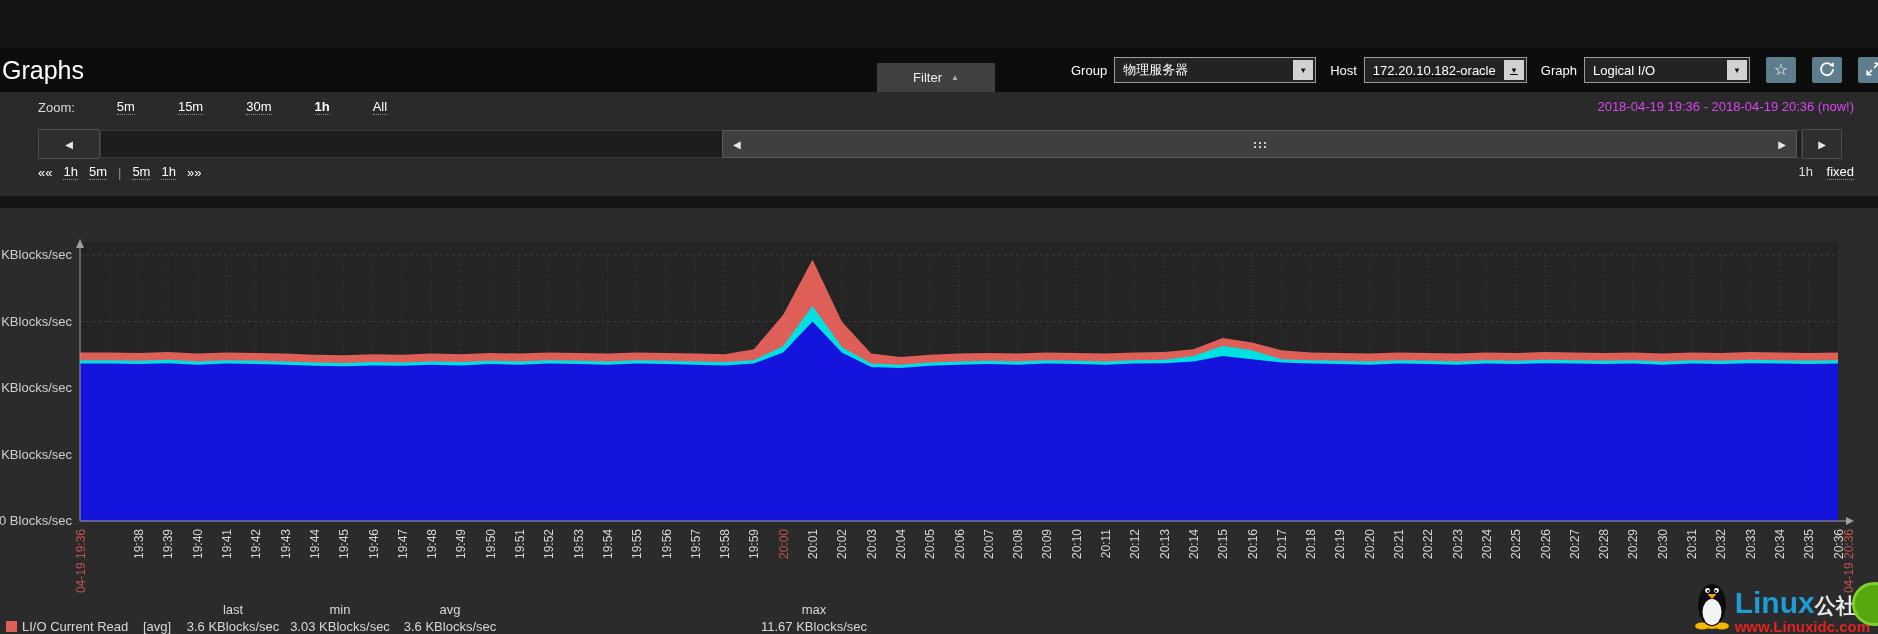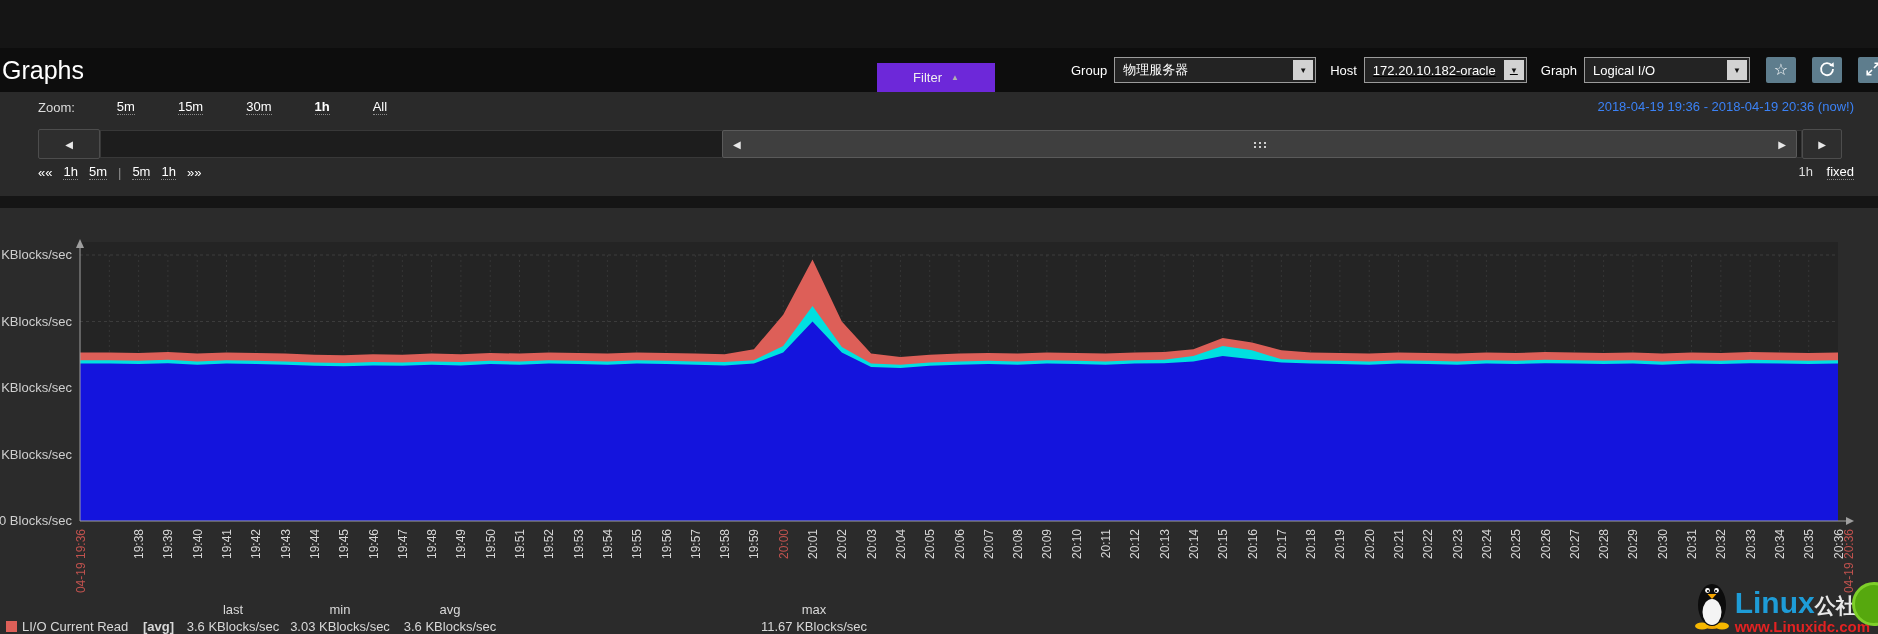--- a/index.html
+++ b/index.html
@@ -13,28 +13,28 @@
   .top-header{position:absolute;top:0;left:0;width:1878px;height:48px;background:#0d0d0d;margin-top:48px;}
   .app-title{position:absolute;left:2px;top:8px;font-size:25px;color:#ffffff;font-weight:400;letter-spacing:0;}
   .header-controls{position:absolute;top:9px;right:-10px;display:flex;align-items:center;white-space:nowrap;}
   .hc-label{color:#ffffff;font-size:13px;margin:0 7px 0 14px;}
   .sel{display:inline-flex;align-items:center;justify-content:space-between;height:26px;background:#232323;border:1px solid #9b9b9b;box-sizing:border-box;}
   .sel-group{width:202px;} .sel-host{width:163px;text-decoration:underline;} .sel-graph{width:166px;}
   .sel-text{color:#ffffff;font-size:13px;padding:0 8px;overflow:hidden;}
   .sel-btn{width:20px;height:20px;margin:2px;background:#d2d2d2;color:#111;font-size:8px;display:flex;align-items:center;justify-content:center;flex:0 0 auto;cursor:pointer;}
   .icon-btn{width:30px;height:26px;margin-left:16px;background:#5e7d8d;border:none;border-radius:2px;color:#fff;display:inline-flex;align-items:center;justify-content:center;cursor:pointer;flex:0 0 auto;font-size:16px;line-height:1;}
   
-  .filter-tab{position:absolute;left:877px;top:63px;width:118px;height:29px;background:#6d28d9;color:#efefef;font-size:13px;display:flex;align-items:center;justify-content:center;cursor:pointer;}
+  .filter-tab{position:absolute;left:877px;top:63px;width:118px;height:29px;background:#404040;color:#efefef;font-size:13px;display:flex;align-items:center;justify-content:center;cursor:pointer;}
   .filter-tab .tri{font-size:8px;color:#b0b0b0;margin-left:9px;}
   .filter-panel{position:absolute;left:0;top:92px;width:1878px;height:104px;background:#2a2a2a;}
   .zoom-row{position:absolute;left:38px;top:7px;display:flex;align-items:center;font-size:13px;color:#dcdcdc;gap:32px;}
   .zoom-row .zlabel{margin-right:10px;}
   .lnk{color:#ffffff;text-decoration:none;border-bottom:1px dotted #8b8b8b;cursor:pointer;margin-right:11px;}
   .lnk.active{font-weight:bold;color:#ffffff;}
-  .date-link{position:absolute;right:24px;top:7px;font-size:13px;color:#3b82f6;cursor:pointer;white-space:nowrap;}
+  .date-link{position:absolute;right:24px;top:7px;font-size:13px;color:#d946ef;cursor:pointer;white-space:nowrap;}
   
   .sb{position:absolute;left:38px;top:37px;width:1804px;height:30px;}
   .sb-btn{position:absolute;top:0;height:30px;background:#2e2e2e;border:1px solid #4d4d4d;border-radius:2px;box-sizing:border-box;color:#e8e8e8;font-size:10px;display:flex;align-items:center;justify-content:center;cursor:pointer;}
   .sb-btn.left{left:0;width:62px;}
   .sb-btn.right{left:1764px;width:40px;}
   .sb-track{position:absolute;left:62px;top:1px;width:1702px;height:28px;background:#1d1d1d;border:1px solid #383838;box-sizing:border-box;}
   .sb-slider{position:absolute;left:684px;top:1px;width:1075px;height:28px;background:#3f3f3f;border:1px solid #5a5a5a;border-radius:2px;box-sizing:border-box;cursor:pointer;}
   .sb-slider .arr{position:absolute;top:8px;color:#e8e8e8;font-size:10px;}
   .sb-slider .arr.l{left:10px;} .sb-slider .arr.r{right:10px;}
   .grip{position:absolute;left:50%;top:11px;width:2px;height:2px;margin-left:-6px;background:#cfcfcf;box-shadow:5px 0 0 #cfcfcf,10px 0 0 #cfcfcf,0 4px 0 #cfcfcf,5px 4px 0 #cfcfcf,10px 4px 0 #cfcfcf;}
@@ -46,21 +46,21 @@
   
   .chart-panel{position:absolute;left:0;top:208px;width:1878px;height:426px;background:#2b2b2b;overflow:hidden;}
   .chart-title{position:absolute;left:80px;top:14px;width:1758px;text-align:center;color:#dadada;font-size:15px;}
   #chart-svg{position:absolute;left:0;top:0;}
   
   .lg-head,.lg-val{position:absolute;width:140px;text-align:center;color:#d8d8d8;font-size:13px;}
   .lg-head{top:394px;} .lg-val{top:411px;}
   .c1{left:163px;} .c2{left:270px;text-align:center;} .c3{left:380px;} .c4{left:744px;}
   .lg-swatch{position:absolute;left:6px;top:413px;width:11px;height:11px;}
   .lg-name{position:absolute;left:22px;top:411px;color:#d8d8d8;font-size:13px;}
-  .lg-func{position:absolute;left:143px;top:411px;color:#d8d8d8;font-size:13px;font-weight:bold;}
+  .lg-func{position:absolute;left:143px;top:411px;color:#d8d8d8;font-size:13px;}
   
   .watermark{position:absolute;right:8px;bottom:0;display:flex;align-items:flex-end;}
   .wm-text{display:flex;flex-direction:column;align-items:flex-start;line-height:1;}
   .wm-brand{white-space:nowrap;}
   .wm-blue{color:#1e9cd7;font-weight:bold;font-size:30px;}
   .wm-white{color:#e8e8e8;font-weight:bold;font-size:21px;}
   .wm-url{color:#e32222;font-weight:bold;font-size:15px;margin-top:1px;}
   .wm-circle{position:absolute;right:-26px;bottom:8px;width:44px;height:44px;border-radius:50%;background:#56a80e;border:3px solid #7ecf2a;box-sizing:border-box;}
 </style>
 </head>

